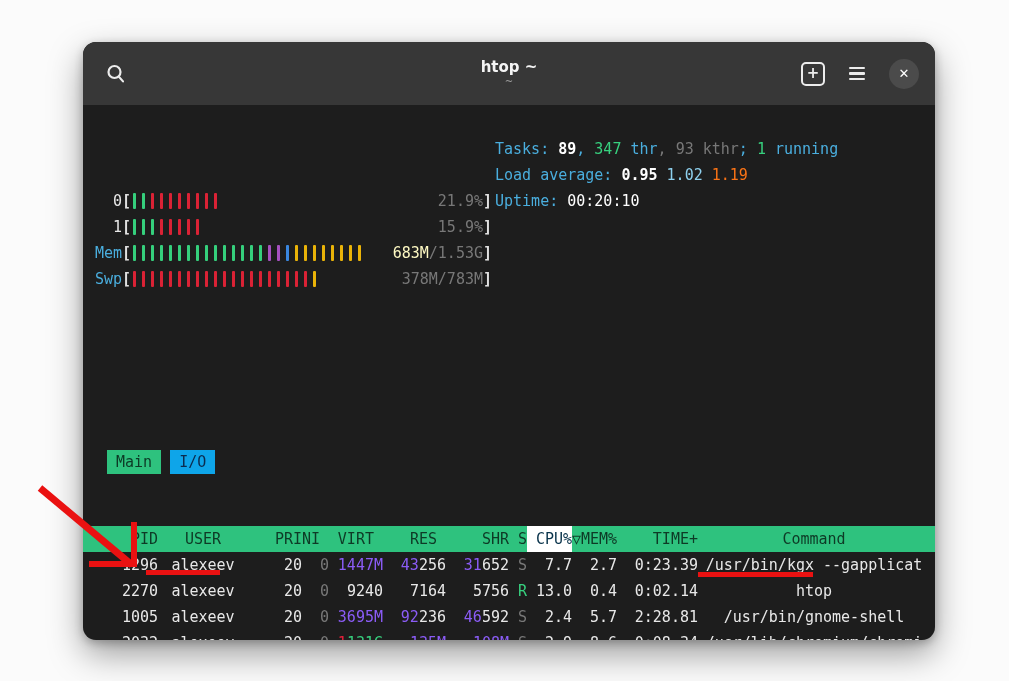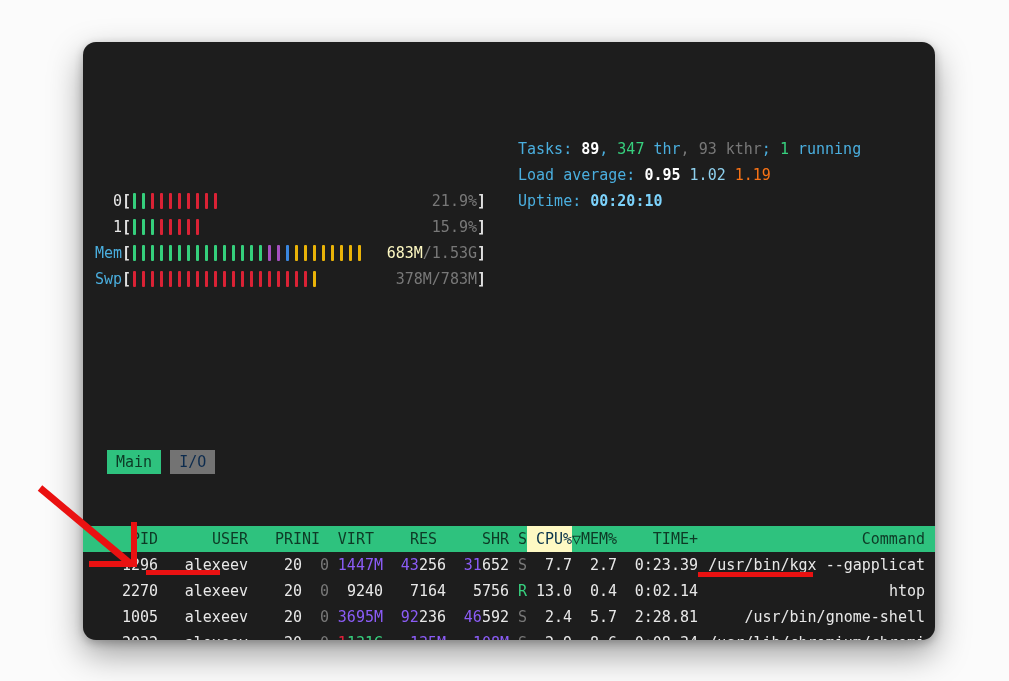--- a/index.html
+++ b/index.html
@@ -37,54 +37,79 @@
     font-size:15px;line-height:26px;color:#e8e8e8;white-space:pre;
   }
   .mline{height:26px;display:flex;}
   .mcap{display:inline-block;width:27px;text-align:right;}
   .brk{color:#e0e0e0;font-weight:bold;}
   .mtrack{display:inline-block;width:369px;height:26px;position:relative;}
   .bars{position:absolute;left:2px;top:5px;display:flex;gap:6px;height:16px;}
   .bar{width:3px;height:16px;border-radius:1px;}
   .bar.green{background:#35cf7c}.bar.red{background:#da2235}.bar.yellow{background:#eab308}
   .bar.purple{background:#a650c0}.bar.blue{background:#3a87e0}
-  .mval{position:absolute;right:14px;top:0;text-align:center;}
-  .stats{position:absolute;left:435px;top:31px;}
+  .mval{position:absolute;right:8px;top:0;text-align:center;}
+  .stats{position:absolute;left:412px;top:31px;}
   .sline{height:26px;}
   
   .s-w{color:#e8e8e8}.s-wb{color:#ffffff;font-weight:bold}.s-d{color:#787878}
   .s-c{color:#8b5cf6}.s-g{color:#37d07e}.s-r{color:#e3203a}.s-y{color:#fef9c3}
   .s-lb{color:#4aaede}.s-lb2{color:#8ed0ee;font-weight:normal}.s-lb3{color:#f97316}
-  .s-ub{color:#7dd3fc;font-weight:bold}
+  .s-ub{color:#ffffff;font-weight:normal}
   .blank{height:26px;}
   
   .tabs{height:26px;display:flex;gap:9px;padding-left:12px;align-items:flex-end;}
   .tab{height:24px;line-height:24px;padding:0 9px;}
   .tab.active{background:#2ec27e;color:#0d3a26;}
-  .tab.io{background:#737373;color:#0c2b4e;}
+  .tab.io{background:#0ea5e9;color:#0c2b4e;}
   
   .prow{
     display:grid;height:26px;
     grid-template-columns:63px 90px 54px 27px 54px 63px 63px 18px 45px 45px 81px 1fr;
   }
   .phead{
     background:#2ec27e;color:#0e3a26;
     margin:0 -10px 0 -12px;padding:0 10px 0 12px;
   }
-  .phead .cell-cpu{background:#fef9c3;color:#09334b;}
-  .ar{text-align:right}.al{text-align:right}
+  .phead .cell-cpu{background:#ffffff;color:#09334b;}
+  .ar{text-align:right}.al{text-align:center}
   .cell-cmd{padding-left:5px;overflow:hidden;}
   
   .overlay{position:absolute;left:0;top:0;width:1009px;height:681px;pointer-events:none;z-index:50;}
 </style>
 </head>
 <body>
 
 <div class="window">
 
+  <div class="titlebar">
+    <div class="search-btn">
+      <svg width="22" height="22" viewBox="0 0 22 22">
+        <circle cx="9.5" cy="9" r="6" fill="none" stroke="#ececec" stroke-width="2.2"></circle>
+        <line x1="13.8" y1="13.6" x2="18" y2="18.4" stroke="#ececec" stroke-width="2.2" stroke-linecap="round"></line>
+      </svg>
+    </div>
+    <div class="title-wrap">
+      <div class="title">htop ~</div>
+      <div class="subtitle">~</div>
+    </div>
+    <div class="tb-right">
+      <div class="newtab-btn">
+          <span>+</span>
+        </div>
+      <div class="menu-btn">
+          <i></i>
+          <i></i>
+          <i></i>
+        </div>
+      <div class="close-btn">
+          <span>✕</span>
+        </div>
+    </div>
+  </div>
 
   <div class="term">
     <div id="meters"><div class="mline"><span class="mcap s-w">0</span><span class="brk">[</span><span class="mtrack"><span class="bars"><span class="bar green"></span><span class="bar green"></span><span class="bar red"></span><span class="bar red"></span><span class="bar red"></span><span class="bar red"></span><span class="bar red"></span><span class="bar red"></span><span class="bar red"></span><span class="bar red"></span></span><span class="mval"><span class="s-d">21.9%</span><span class="brk">]</span></span></span></div><div class="mline"><span class="mcap s-w">1</span><span class="brk">[</span><span class="mtrack"><span class="bars"><span class="bar green"></span><span class="bar green"></span><span class="bar green"></span><span class="bar red"></span><span class="bar red"></span><span class="bar red"></span><span class="bar red"></span><span class="bar red"></span></span><span class="mval"><span class="s-d">15.9%</span><span class="brk">]</span></span></span></div><div class="mline"><span class="mcap s-lb">Mem</span><span class="brk">[</span><span class="mtrack"><span class="bars"><span class="bar green"></span><span class="bar green"></span><span class="bar green"></span><span class="bar green"></span><span class="bar green"></span><span class="bar green"></span><span class="bar green"></span><span class="bar green"></span><span class="bar green"></span><span class="bar green"></span><span class="bar green"></span><span class="bar green"></span><span class="bar green"></span><span class="bar green"></span><span class="bar green"></span><span class="bar purple"></span><span class="bar purple"></span><span class="bar blue"></span><span class="bar yellow"></span><span class="bar yellow"></span><span class="bar yellow"></span><span class="bar yellow"></span><span class="bar yellow"></span><span class="bar yellow"></span><span class="bar yellow"></span><span class="bar yellow"></span></span><span class="mval"><span class="s-y">683M</span><span class="s-d">/1.53G</span><span class="brk">]</span></span></span></div><div class="mline"><span class="mcap s-lb">Swp</span><span class="brk">[</span><span class="mtrack"><span class="bars"><span class="bar red"></span><span class="bar red"></span><span class="bar red"></span><span class="bar red"></span><span class="bar red"></span><span class="bar red"></span><span class="bar red"></span><span class="bar red"></span><span class="bar red"></span><span class="bar red"></span><span class="bar red"></span><span class="bar red"></span><span class="bar red"></span><span class="bar red"></span><span class="bar red"></span><span class="bar red"></span><span class="bar red"></span><span class="bar red"></span><span class="bar red"></span><span class="bar red"></span><span class="bar yellow"></span></span><span class="mval"><span class="s-d">378M/783M</span><span class="brk">]</span></span></span></div></div>
     <div class="stats" id="stats"><div class="sline"><span class="s-lb">Tasks: </span><span class="s-wb">89</span><span class="s-lb">, </span><span class="s-g">347</span><span class="s-lb"> thr</span><span class="s-d">, </span><span class="s-d">93 kthr</span><span class="s-lb">; </span><span class="s-g">1</span><span class="s-lb"> running</span></div><div class="sline"><span class="s-lb">Load average: </span><span class="s-wb">0.95</span><span class="s-w"> </span><span class="s-lb2">1.02</span><span class="s-w"> </span><span class="s-lb3">1.19</span></div><div class="sline"><span class="s-lb">Uptime: </span><span class="s-ub">00:20:10</span></div></div>
     <div class="blank"></div>
     <div class="tabs" id="tabs"><span class="tab active">Main</span><span class="tab io">I/O</span></div>
     <div id="ptable"><div class="prow phead"><span class="ar cell-pid">PID</span><span class="al cell-user">USER</span><span class="ar cell-pri">PRI</span><span class="ar cell-ni">NI </span><span class="ar cell-virt">VIRT </span><span class="ar cell-res">RES </span><span class="ar cell-shr">SHR</span><span class="ar cell-s">S</span><span class="ar cell-cpu">CPU%</span><span class="ar cell-mem">▽MEM%</span><span class="ar cell-time">TIME+</span><span class="al cell-cmd">Command</span></div><div class="prow"><span class="ar cell-pid"><span class="s-w">1296</span></span><span class="al cell-user"><span class="s-w">alexeev</span></span><span class="ar cell-pri"><span class="s-w">20</span></span><span class="ar cell-ni"><span class="s-d">0</span></span><span class="ar cell-virt"><span class="s-c">1447M</span></span><span class="ar cell-res"><span class="s-c">43</span><span class="s-w">256</span></span><span class="ar cell-shr"><span class="s-c">31</span><span class="s-w">652</span></span><span class="ar cell-s"><span class="s-d">S</span></span><span class="ar cell-cpu"><span class="s-w">7.7</span></span><span class="ar cell-mem"><span class="s-w">2.7</span></span><span class="ar cell-time"><span class="s-w">0:23.39</span></span><span class="al cell-cmd"><span class="s-w">/usr/bin/kgx --gapplicat</span></span></div><div class="prow"><span class="ar cell-pid"><span class="s-w">2270</span></span><span class="al cell-user"><span class="s-w">alexeev</span></span><span class="ar cell-pri"><span class="s-w">20</span></span><span class="ar cell-ni"><span class="s-d">0</span></span><span class="ar cell-virt"><span class="s-w">9240</span></span><span class="ar cell-res"><span class="s-w">7164</span></span><span class="ar cell-shr"><span class="s-w">5756</span></span><span class="ar cell-s"><span class="s-g">R</span></span><span class="ar cell-cpu"><span class="s-w">13.0</span></span><span class="ar cell-mem"><span class="s-w">0.4</span></span><span class="ar cell-time"><span class="s-w">0:02.14</span></span><span class="al cell-cmd"><span class="s-w">htop</span></span></div><div class="prow"><span class="ar cell-pid"><span class="s-w">1005</span></span><span class="al cell-user"><span class="s-w">alexeev</span></span><span class="ar cell-pri"><span class="s-w">20</span></span><span class="ar cell-ni"><span class="s-d">0</span></span><span class="ar cell-virt"><span class="s-c">3695M</span></span><span class="ar cell-res"><span class="s-c">92</span><span class="s-w">236</span></span><span class="ar cell-shr"><span class="s-c">46</span><span class="s-w">592</span></span><span class="ar cell-s"><span class="s-d">S</span></span><span class="ar cell-cpu"><span class="s-w">2.4</span></span><span class="ar cell-mem"><span class="s-w">5.7</span></span><span class="ar cell-time"><span class="s-w">2:28.81</span></span><span class="al cell-cmd"><span class="s-w">/usr/bin/gnome-shell</span></span></div><div class="prow"><span class="ar cell-pid"><span class="s-w">2032</span></span><span class="al cell-user"><span class="s-w">alexeev</span></span><span class="ar cell-pri"><span class="s-w">20</span></span><span class="ar cell-ni"><span class="s-d">0</span></span><span class="ar cell-virt"><span class="s-r">1</span><span class="s-g">131G</span></span><span class="ar cell-res"><span class="s-c">135M</span></span><span class="ar cell-shr"><span class="s-c">108M</span></span><span class="ar cell-s"><span class="s-d">S</span></span><span class="ar cell-cpu"><span class="s-w">2.9</span></span><span class="ar cell-mem"><span class="s-w">8.6</span></span><span class="ar cell-time"><span class="s-w">0:08.34</span></span><span class="al cell-cmd"><span class="s-w">/usr/lib/chromium/chromi</span></span></div></div>
     
   </div>
 

